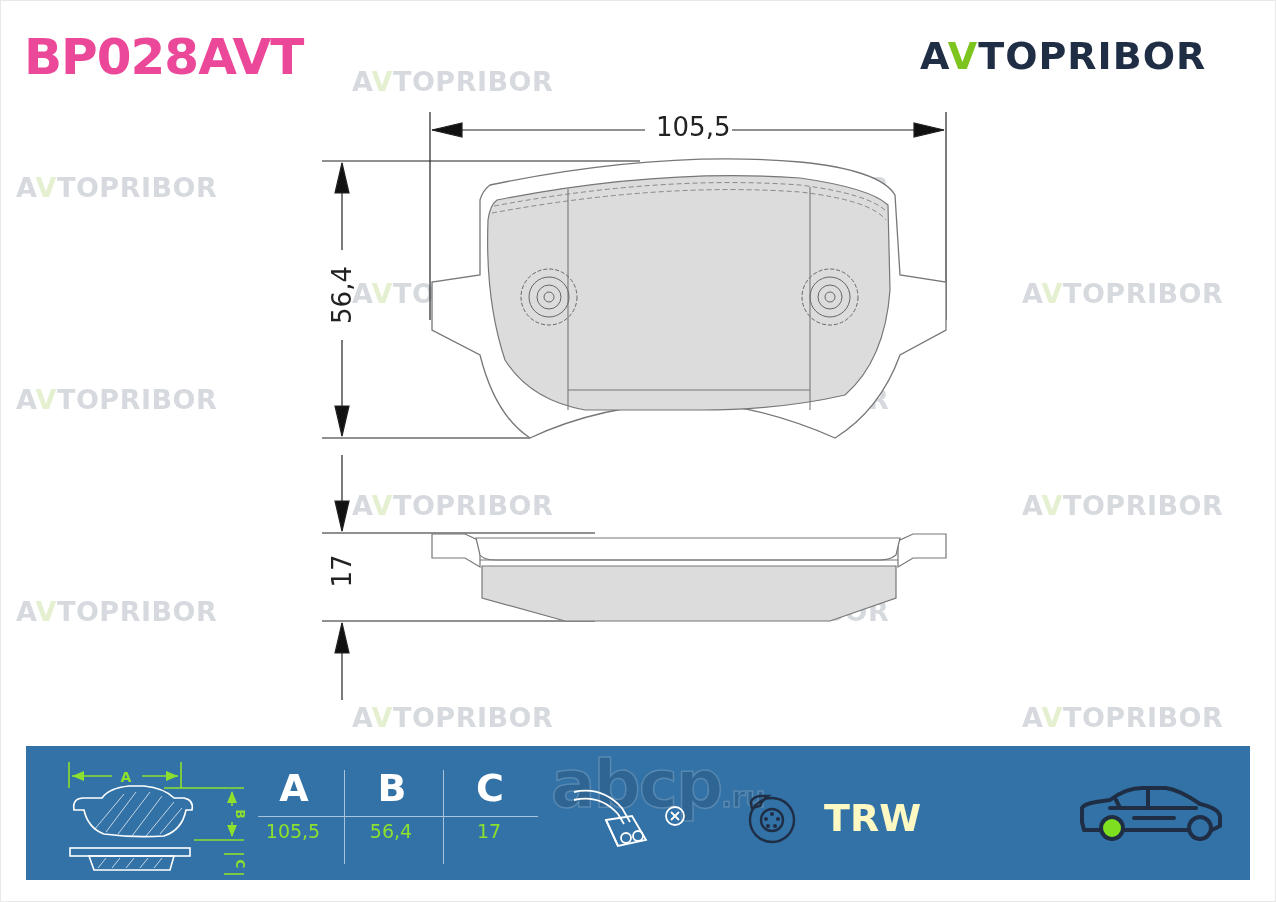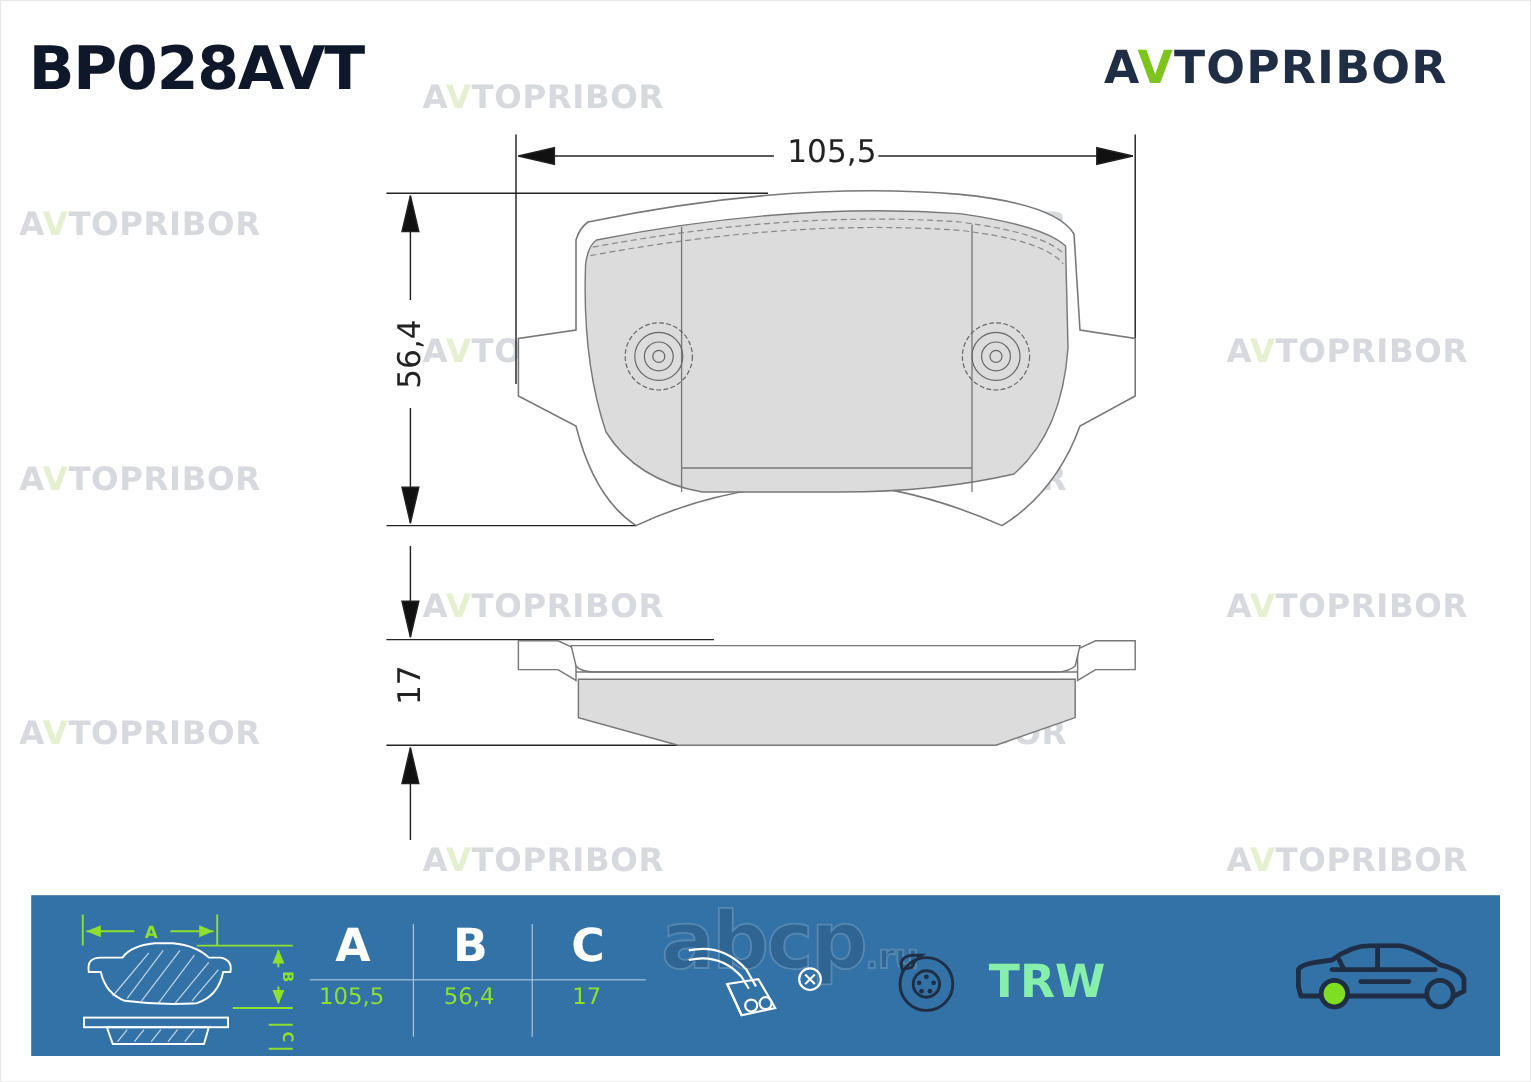--- a/index.html
+++ b/index.html
@@ -1,34 +1,34 @@
 <!DOCTYPE html>
 <html><head>
 <meta charset="utf-8">
 <style>
   html, body { margin:0; padding:0; }
   body { width:1276px; height:902px; background:#ffffff; position:relative; overflow:hidden; font-family:"Liberation Sans", sans-serif; }
   .frame { position:absolute; left:0; top:0; width:1274px; height:900px; border:1px solid #e8e8e8; }
-  .part-number { position:absolute; left:24px; top:28px; font-family:"DejaVu Sans", sans-serif; font-weight:bold; font-size:50px; color:#0f172a; letter-spacing:-1px; }
+  .part-number { position:absolute; left:24px; top:28px; font-family:"DejaVu Sans", sans-serif; font-weight:bold; font-size:50px; color:#ec4899; letter-spacing:-1px; }
   .brand { position:absolute; left:920px; top:34px; font-family:"DejaVu Sans", sans-serif; font-weight:bold; font-size:38px; color:#1f2e45; letter-spacing:1px; }
   .brand .v { color:#7dc41e; }
   .wm { position:absolute; font-family:"DejaVu Sans", sans-serif; font-weight:bold; font-size:27px; color:#d2d5da; letter-spacing:0.5px; opacity:0.9; }
   .wm .v { color:#e2efcc; }
   .drawing { position:absolute; left:0; top:0; }
   .dim-label { position:absolute; font-family:"DejaVu Sans", sans-serif; font-size:26px; color:#222; }
   .dim-rot { transform:rotate(-90deg); transform-origin:center center; }
   .panel { position:absolute; left:26px; top:746px; width:1224px; height:134px; background:#3372a6; }
   .schematic { position:absolute; left:38px; top:12px; }
   .col-head { position:absolute; top:20px; font-family:"DejaVu Sans", sans-serif; font-weight:bold; font-size:38px; color:#ffffff; width:80px; text-align:center; }
   .col-val { position:absolute; top:74px; font-family:"DejaVu Sans", sans-serif; font-size:19px; color:#8de02d; width:90px; text-align:center; }
   .vsep { position:absolute; top:24px; width:1px; height:94px; background:#a8c4dc; }
   .hsep { position:absolute; left:232px; top:70px; width:280px; height:1px; background:#a8c4dc; }
   .abcp { position:absolute; left:525px; top:0px; font-family:"DejaVu Sans", sans-serif; font-weight:bold; font-size:66px; color:#2f6593; -webkit-text-stroke:1.5px #5788b1; letter-spacing:-2px; }
   .abcp .ru { font-size:28px; letter-spacing:0; }
-  .trw { position:absolute; left:798px; top:50px; font-family:"DejaVu Sans", sans-serif; font-weight:bold; font-size:38px; color:#86efac; }
+  .trw { position:absolute; left:798px; top:50px; font-family:"DejaVu Sans", sans-serif; font-weight:bold; font-size:38px; color:#fef9c3; }
   .icon { position:absolute; }
 </style>
 </head>
 <body>
 
 <div class="frame"></div>
 
 <div class="part-number">BP028AVT</div>
 <div class="brand"><span>A</span><span class="v">V</span><span>TOPRIBOR</span></div>
 

